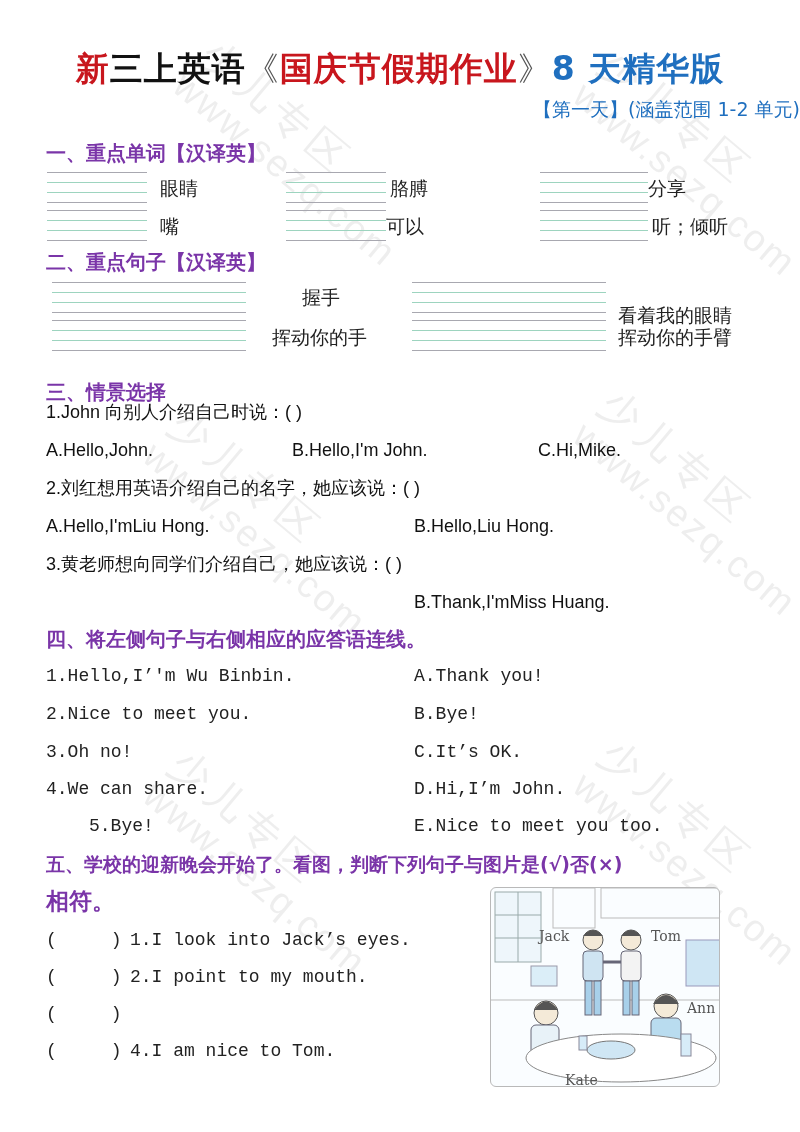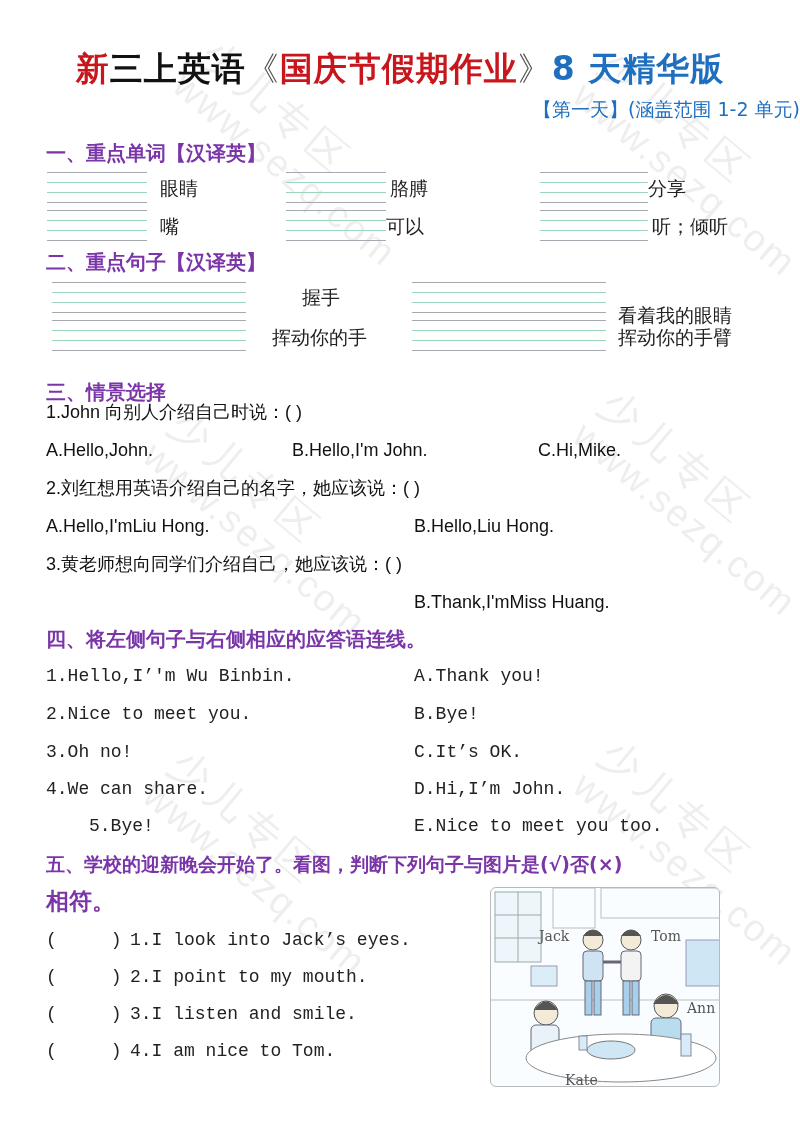--- a/index.html
+++ b/index.html
@@ -194,21 +194,20 @@
   <div class="mono" style="left:414px; top:812px;">E.Nice to meet you too.</div>
 
   <div class="section-head" style="top:849px; font-size:19px;">五、学校的迎新晚会开始了。看图，判断下列句子与图片是(√)否(×)</div>
   <div class="section-head" style="top:886px; font-size:23px;">相符。</div>
 
   <div class="mono" style="left:46px; top:926px;">(     )</div>
   <div class="mono" style="left:130px; top:926px;">1.I look into Jack’s eyes.</div>
   <div class="mono" style="left:46px; top:963px;">(     )</div>
   <div class="mono" style="left:130px; top:963px;">2.I point to my mouth.</div>
   <div class="mono" style="left:46px; top:1000px;">(     )</div>
-  <div class="mono" style="left:130px; top:1000px;">3.I listen and smile.</div>
   <div class="mono" style="left:46px; top:1037px;">(     )</div>
   <div class="mono" style="left:130px; top:1037px;">4.I am nice to Tom.</div>
 
   <div class="picture">
     <svg width="230" height="200" viewBox="0 0 230 200">
 
       <rect x="4" y="4" width="46" height="70" fill="#eef6fb" stroke="#9aa" stroke-width="1"></rect>
       <line x1="4" y1="27" x2="50" y2="27" stroke="#9aa"></line>
         <line x1="4" y1="50" x2="50" y2="50" stroke="#9aa"></line>
       <line x1="27" y1="4" x2="27" y2="74" stroke="#9aa"></line>

